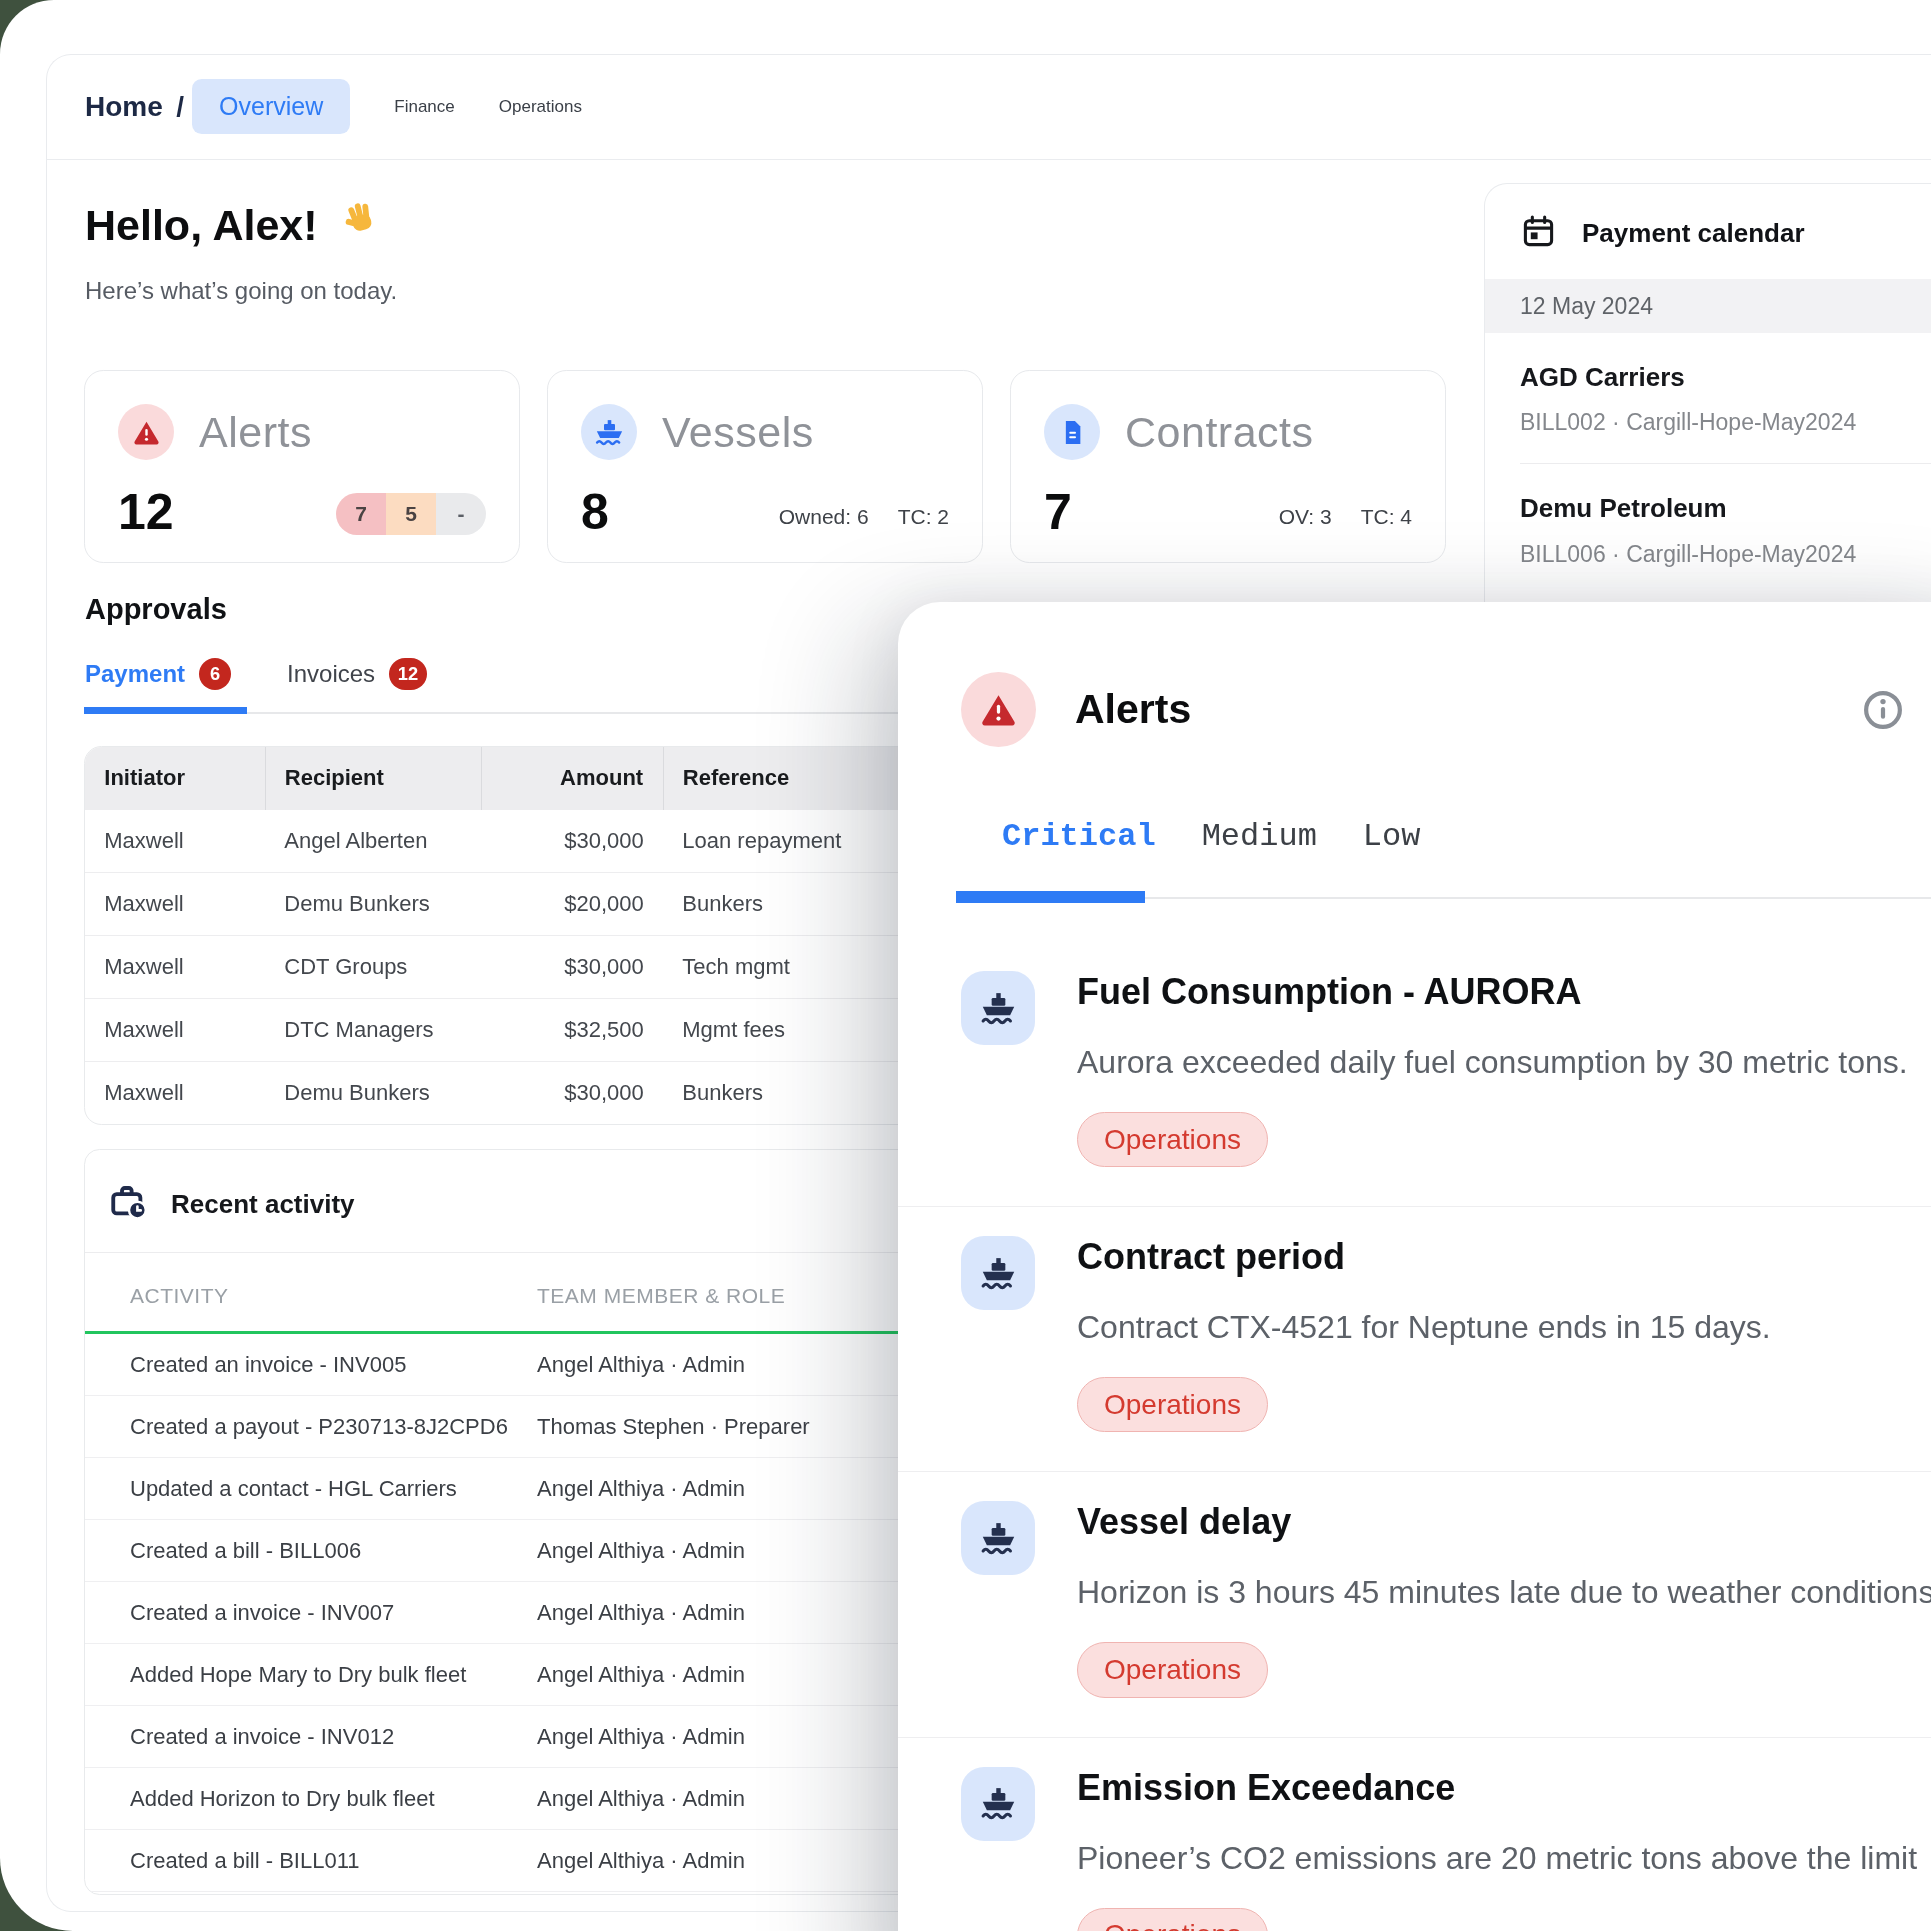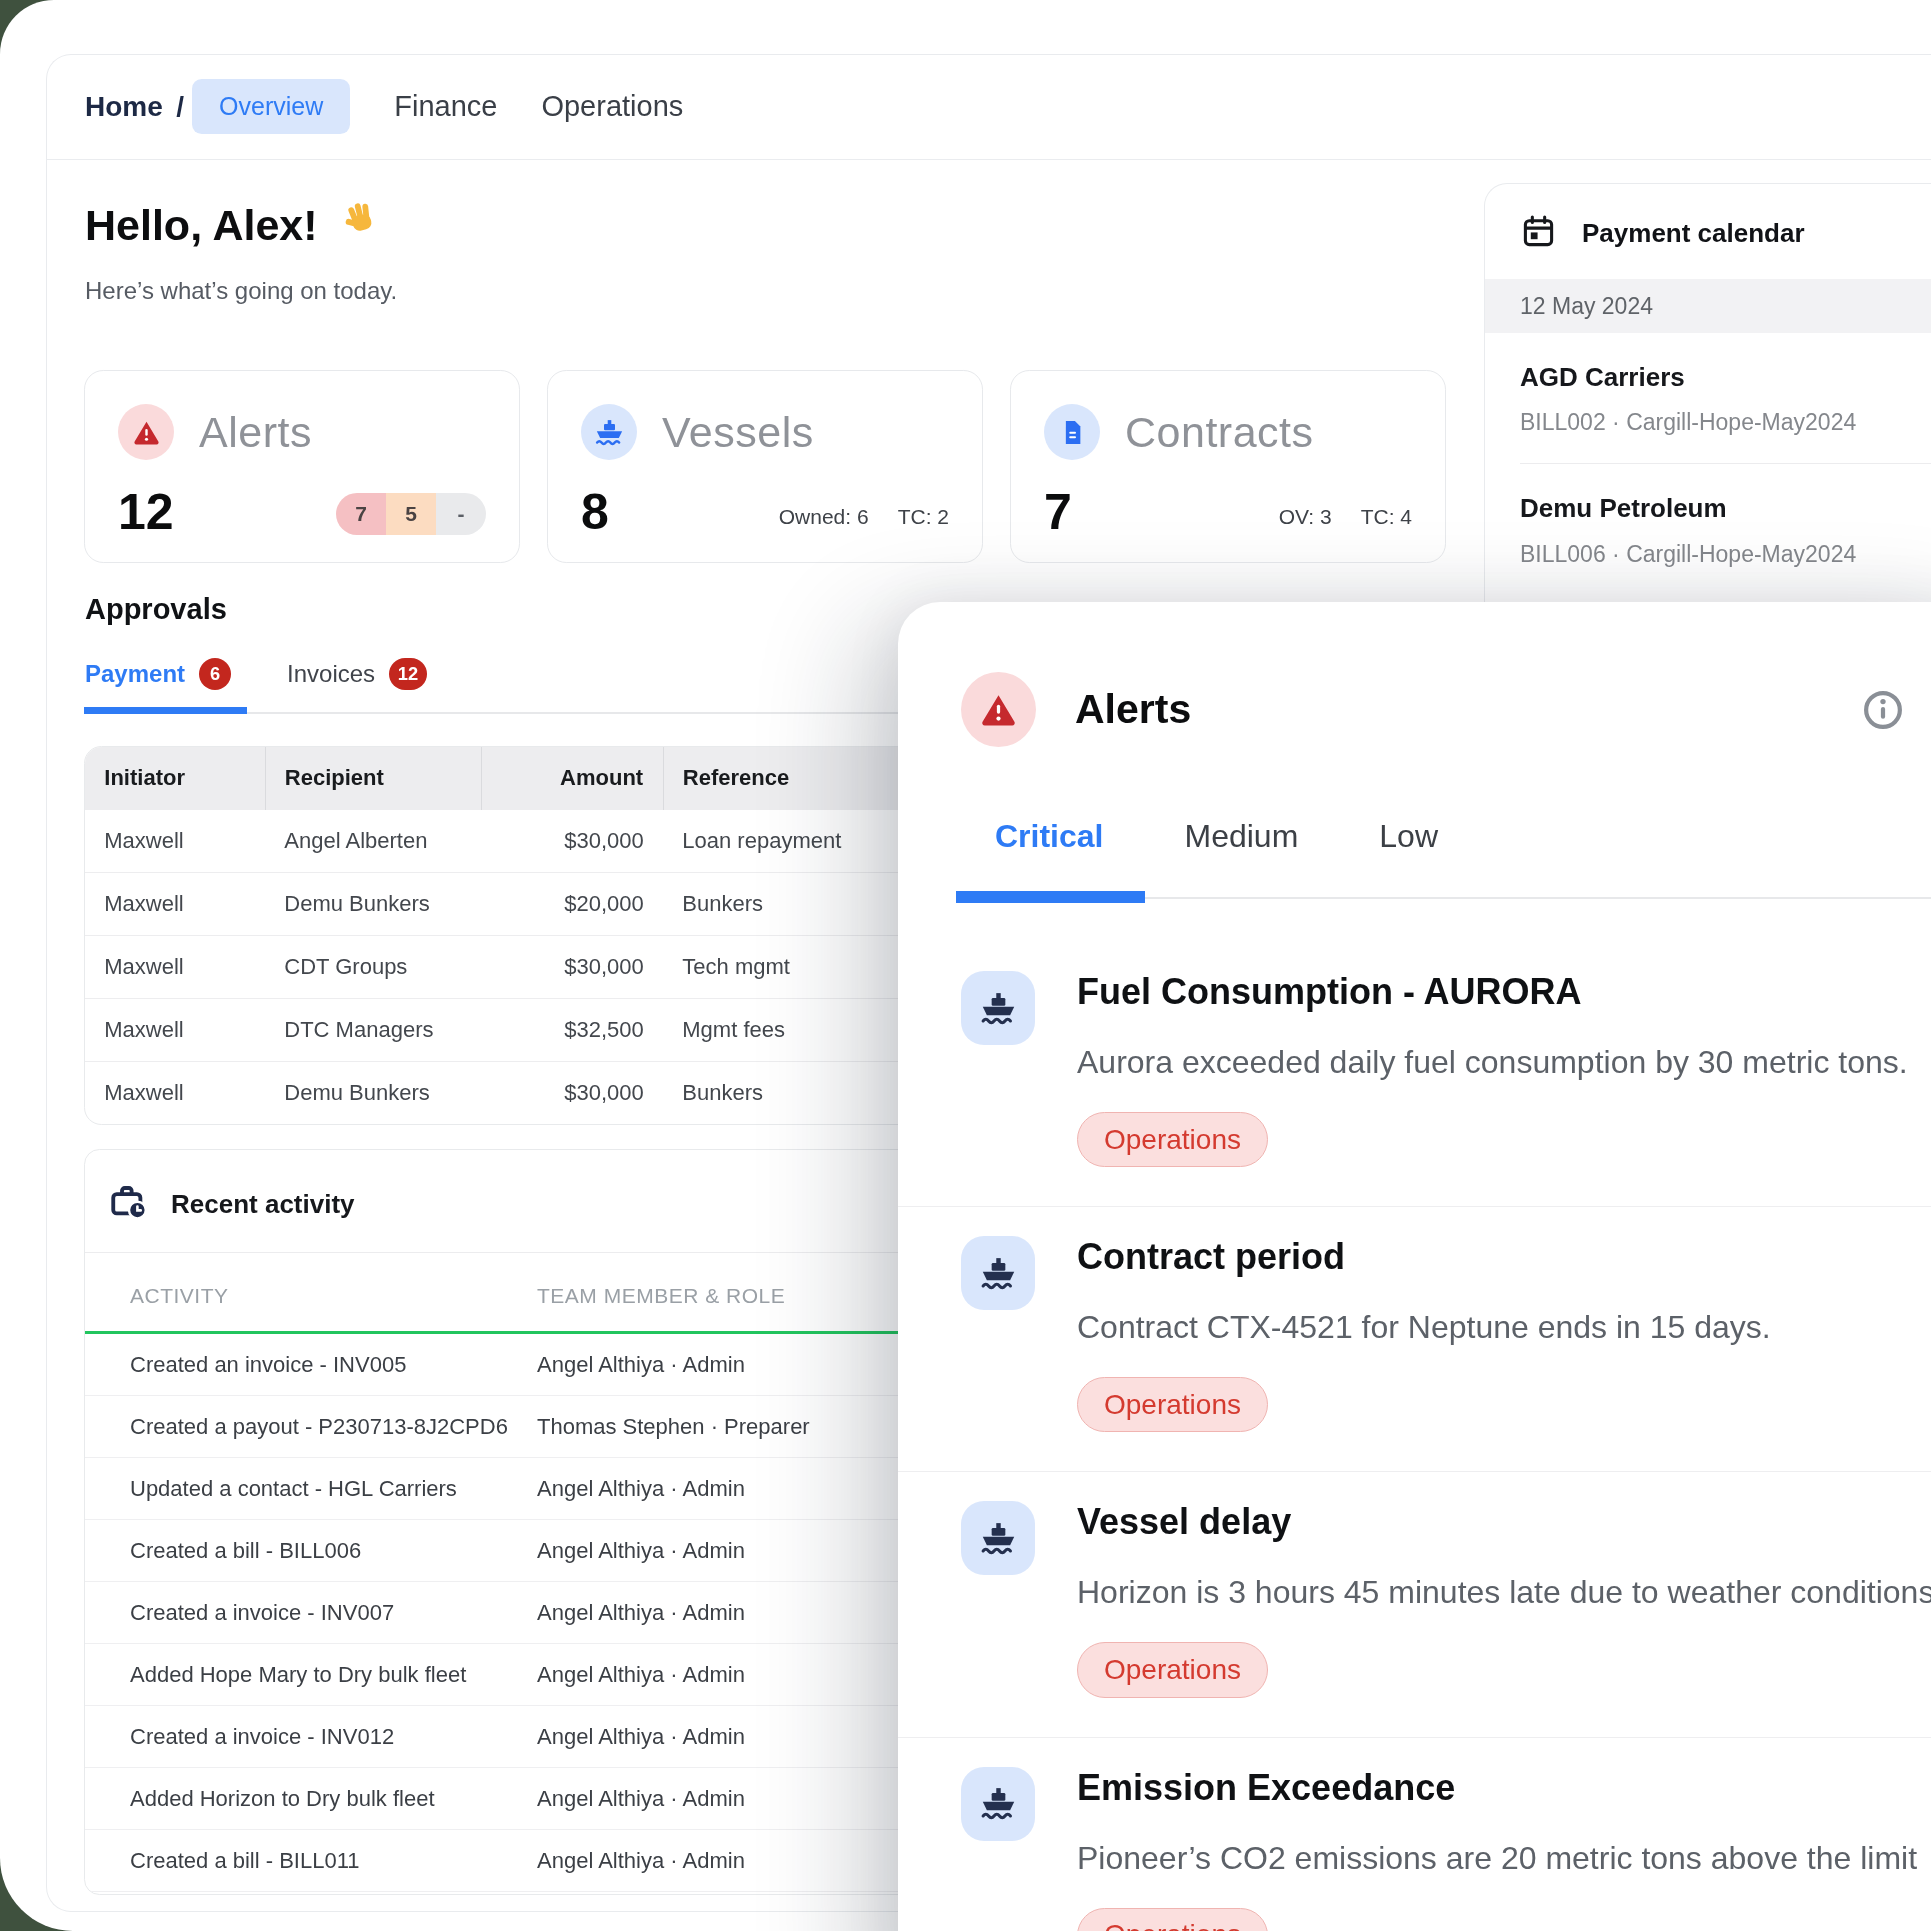--- a/index.html
+++ b/index.html
@@ -28,21 +28,21 @@
     position:absolute; left:46px; top:54px; right:0; height:106px;
     border-bottom:1px solid #eaecef;
     display:flex; align-items:center; padding-left:39px; z-index:3;
   }
   .nav .home, .nav .slash { font-size:28px; font-weight:700; color:#1d2945; }
   .nav .slash { margin-left:13.5px; }
   .nav .pill {
     margin-left:8px; background:#d9e6fc; color:#2e7bf5;
     font-size:25px; font-weight:500; padding:12.6px 27px; border-radius:9.7px; cursor:pointer;
   }
-  .nav .navtab { font-size:29px; color:#3a3f47; margin-left:44px; cursor:pointer; }
+  .nav .navtab { font-size:17px; color:#3a3f47; margin-left:44px; cursor:pointer; }
   
   .greeting { position:absolute; left:85px; top:198px; z-index:3; }
   .greeting h1 { font-size:43px; font-weight:800; color:#0d0e10; display:flex; align-items:center; gap:21px; }
   .greeting .sub { margin-top:25px; font-size:24px; color:#565b63;text-align:right; }
   
   .cards { position:absolute; left:84px; top:370px; display:flex; gap:27px; z-index:3; }
   .stat-card {
     width:436px; height:193px; background:#fff;
     border:1px solid #e7e9ec; border-radius:19.3px; position:relative; padding:33px;
   }
@@ -116,21 +116,21 @@
   .modal {
     position:absolute; left:898px; top:602px; right:-68px; bottom:-68px;
     background:#fff; border-radius:42px 0 0 0;
     box-shadow:-39px 23px 106px rgba(20,28,45,.20), 0 0 58px rgba(20,28,45,.08);
     z-index:20; overflow:hidden;
   }
   .modal-head { position:absolute; left:63px; top:70px; right:93px; display:flex; align-items:center; gap:39px; }
   .modal-icon-circle { width:75px; height:75px; border-radius:50%; background:#fadadb; display:flex; align-items:center; justify-content:center; flex:none; }
   .modal-title { font-size:41px; font-weight:700; color:#0c0d0f; }
   .info-btn { margin-left:auto; cursor:pointer; display:flex; }
-  .modal-tabs { position:absolute; left:97px; top:216px; display:flex; gap:81px; }
+  .modal-tabs { position:absolute; left:104px; top:216px; display:flex; gap:46px;font-family:Liberation Mono, monospace; }
   .mtab { font-size:32px; color:#3c4046; font-weight:500; cursor:pointer; }
   .mtab.active { color:#2e7bf5; font-weight:600; }
   .mtab-track { position:absolute; left:58px; right:0; top:295px; height:1.9px; background:#e7e8ea; }
   .mtab-bar { position:absolute; left:58px; top:289px; width:189px; height:11.6px; background:#2e7bf5; }
   .alert-list { position:absolute; left:0; right:0; top:340px; bottom:-386px; }
   .alert-item { position:relative; padding:29px 58px 39px 179px; border-bottom:1.9px solid #eeeef0; }
   .alert-icon-sq {
     position:absolute; left:63px; top:29px; width:74px; height:74px;
     border-radius:23px; background:#d9e6fc;
     display:flex; align-items:center; justify-content:center;

